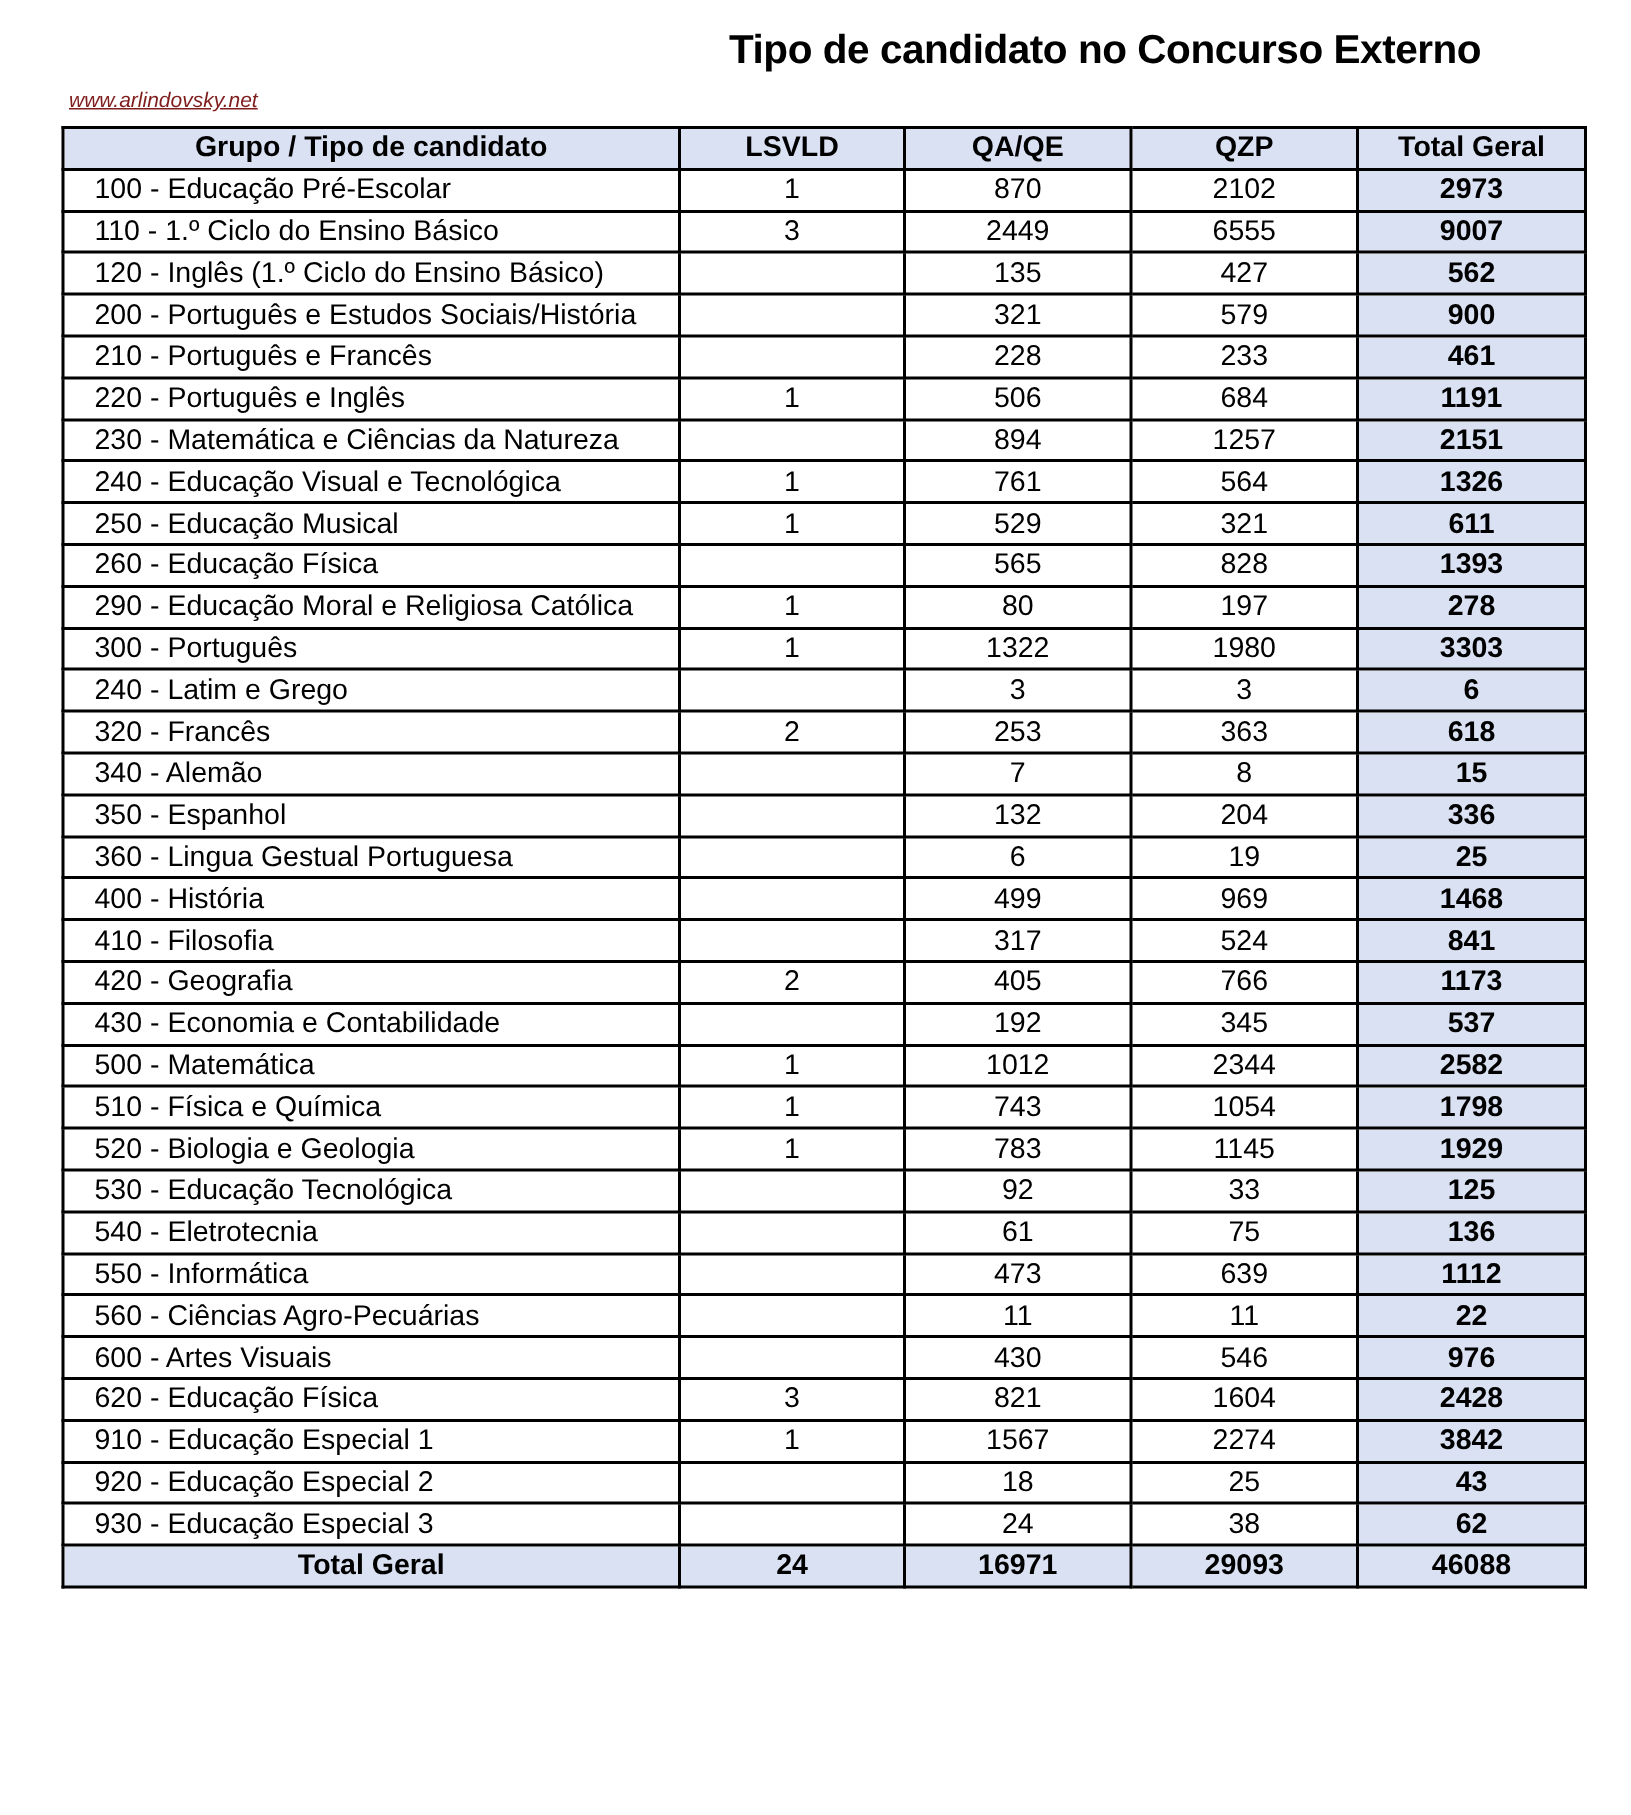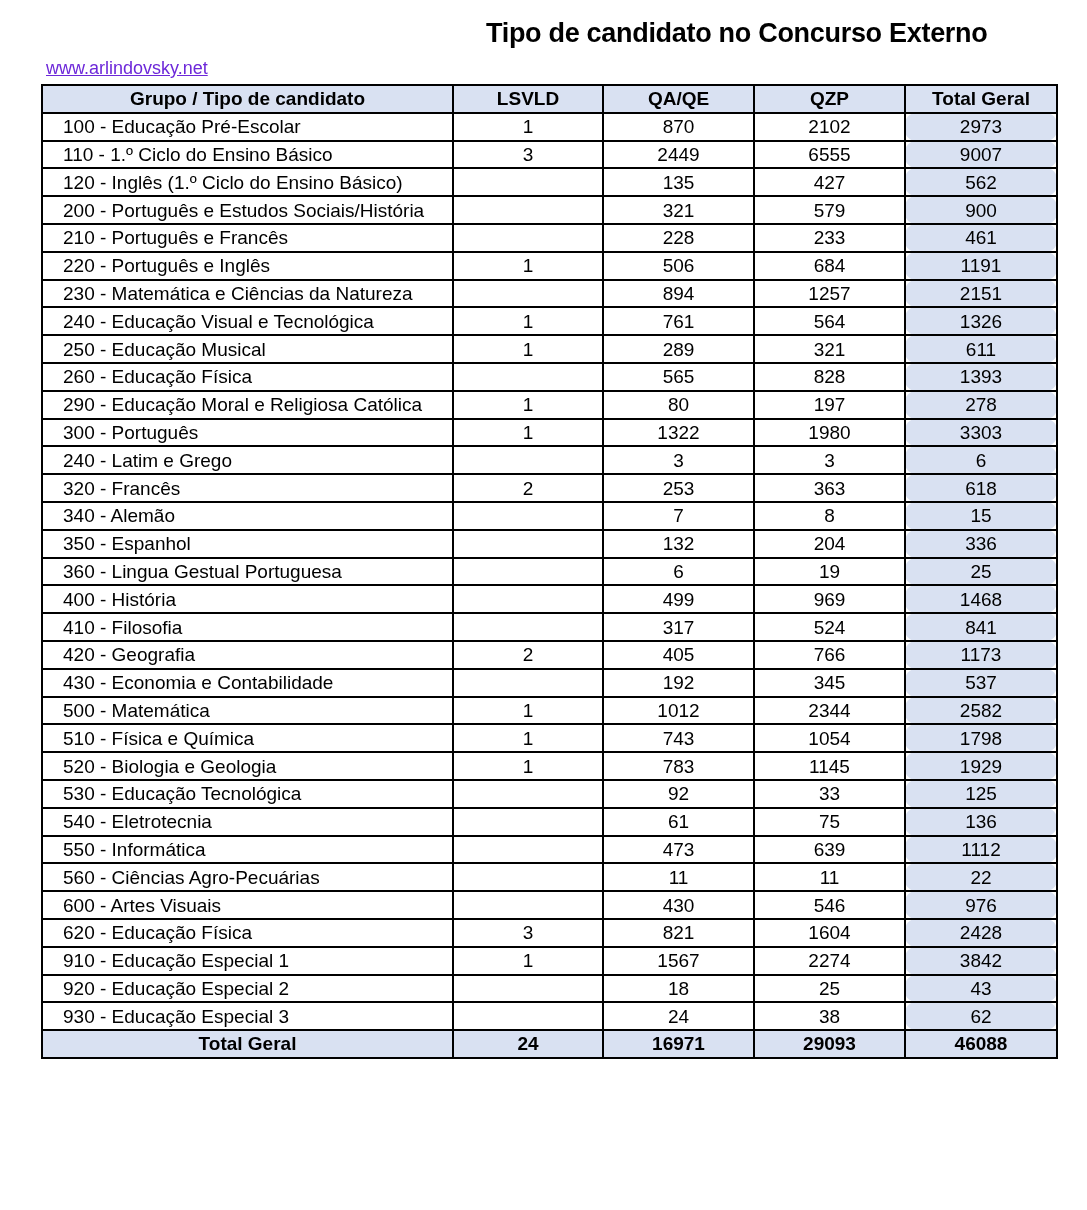--- a/index.html
+++ b/index.html
@@ -22,24 +22,25 @@
       font-size: 27px;
       font-weight: bold;
       white-space: nowrap;
       letter-spacing: -0.3px;
       text-align: center;
     }
     .site-link {
       position: absolute;
       left: 46px;
       top: 58px;
-      font-size: 18px;
-      color: #6d28d9;
+      font-size: 14px;
+      color: #7f1d1d;
       text-decoration: underline;
       white-space: nowrap;
+      font-style: italic;
     }
     table.grid {
       position: absolute;
       left: 41px;
       top: 84px;
       border-collapse: collapse;
       table-layout: fixed;
       width: 1015px;
       border: 2px solid #000;
     }
@@ -66,23 +67,22 @@
     }
     table.grid td.num {
       text-align: center;
     }
     table.grid td.group {
       text-align: left;
       padding-left: 20px;
     }
     table.grid td.total {
       background: #d9e1f2;
-      font-weight: normal;
-      text-align: center;
-      border-radius: 11px;
+      font-weight: bold;
+      text-align: center;
     }
     table.grid tr.footer td {
       background: #d9e1f2;
       font-weight: bold;
       text-align: center;
     }
   </style>
 </head>
 <body>
 
@@ -159,21 +159,21 @@
       <tr>
         <td class="group">240 - Educação Visual e Tecnológica</td>
         <td class="num">1</td>
         <td class="num">761</td>
         <td class="num">564</td>
         <td class="total">1326</td>
       </tr>
       <tr>
         <td class="group">250 - Educação Musical</td>
         <td class="num">1</td>
-        <td class="num">289</td>
+        <td class="num">529</td>
         <td class="num">321</td>
         <td class="total">611</td>
       </tr>
       <tr>
         <td class="group">260 - Educação Física</td>
         <td class="num"></td>
         <td class="num">565</td>
         <td class="num">828</td>
         <td class="total">1393</td>
       </tr>

